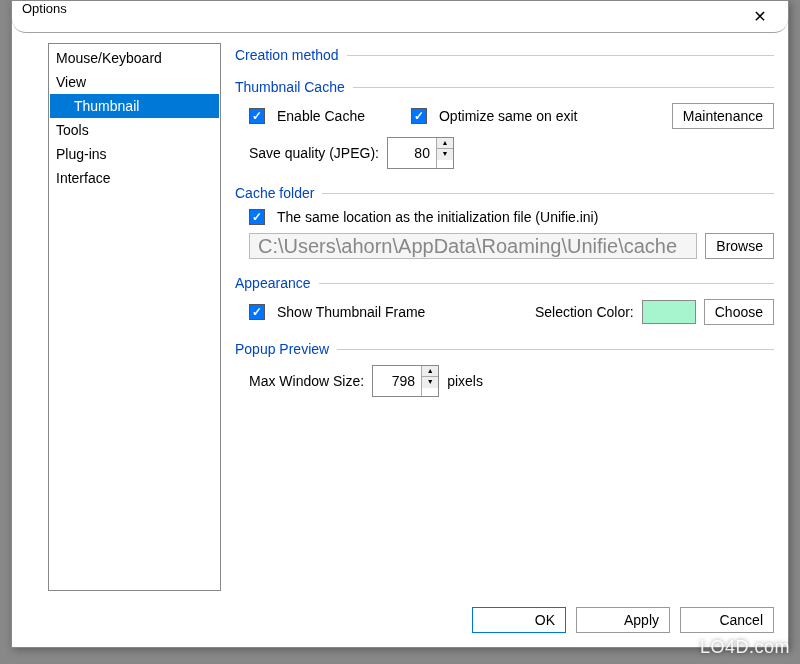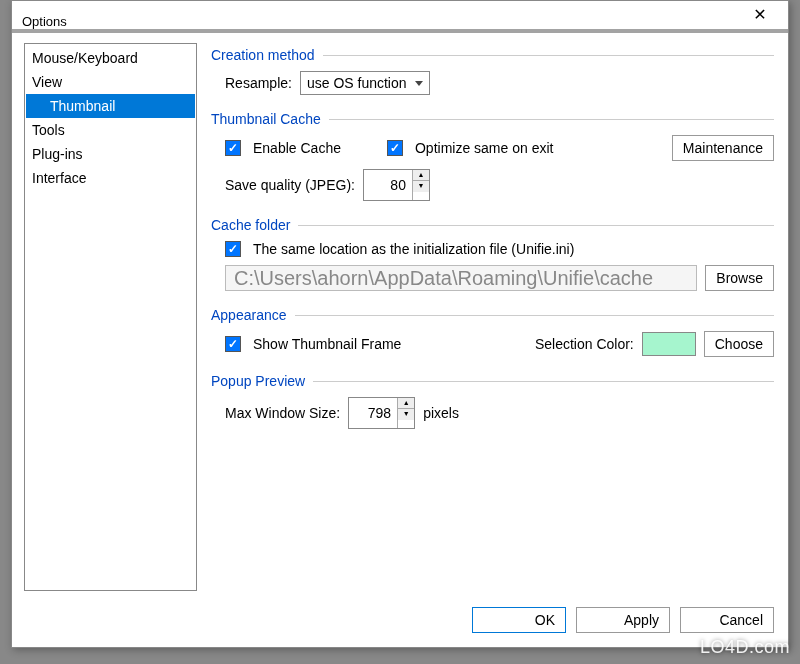--- a/index.html
+++ b/index.html
@@ -18,43 +18,45 @@
   width: 778px; height: 648px;
   background: #fff;
   border: 1px solid #888;
   box-shadow: 2px 2px 8px rgba(0,0,0,0.3);
   display: flex;
   flex-direction: column;
 }
 .titlebar {
   height: 32px;
   display: flex;
-  align-items: flex-end;
+  align-items: flex-start;
   padding: 0 8px 0 10px;
-  border-bottom: 4px solid #a3a3a3;
+  border-bottom: 1px solid #a3a3a3;
+  border-radius: 14px;
 }
 .titlebar .title { flex: 1; font-size: 13px; color: #000; }
 .titlebar .close {
   width: 40px; height: 30px;
   display: flex; align-items: center; justify-content: center;
   font-size: 16px; color: #000;
   font-family: sans-serif;
 }
 .body {
   flex: 1;
   display: flex;
   padding: 10px 12px 8px 12px;
   gap: 12px;
   overflow: hidden;
 }
 .sidebar {
   width: 173px;
   border: 1px solid #888;
   background: #fff;
   padding: 2px 1px;
+  margin-left: 24px;
 }
 .sidebar .item {
   padding: 1px 6px;
   font-size: 14px;
   line-height: 22px;
   cursor: default;
   color: #000;
 }
 .sidebar .item.indent { padding-left: 24px; }
 .sidebar .item.selected {
@@ -208,24 +210,20 @@
       <div class="item">Interface</div>
     </div>
 
     <div class="content">
 
       <div class="group">
         <div class="group-header">
           <span>Creation method</span>
           <span class="line"></span>
         </div>
-        <div class="row">
-          <span class="label">Resample:</span>
-          <div class="select">use OS function</div>
-        </div>
       </div>
 
       <div class="group">
         <div class="group-header">
           <span>Thumbnail Cache</span>
           <span class="line"></span>
         </div>
         <div class="row">
           <span class="checkbox"></span>
           <span class="cb-label">Enable Cache</span>

